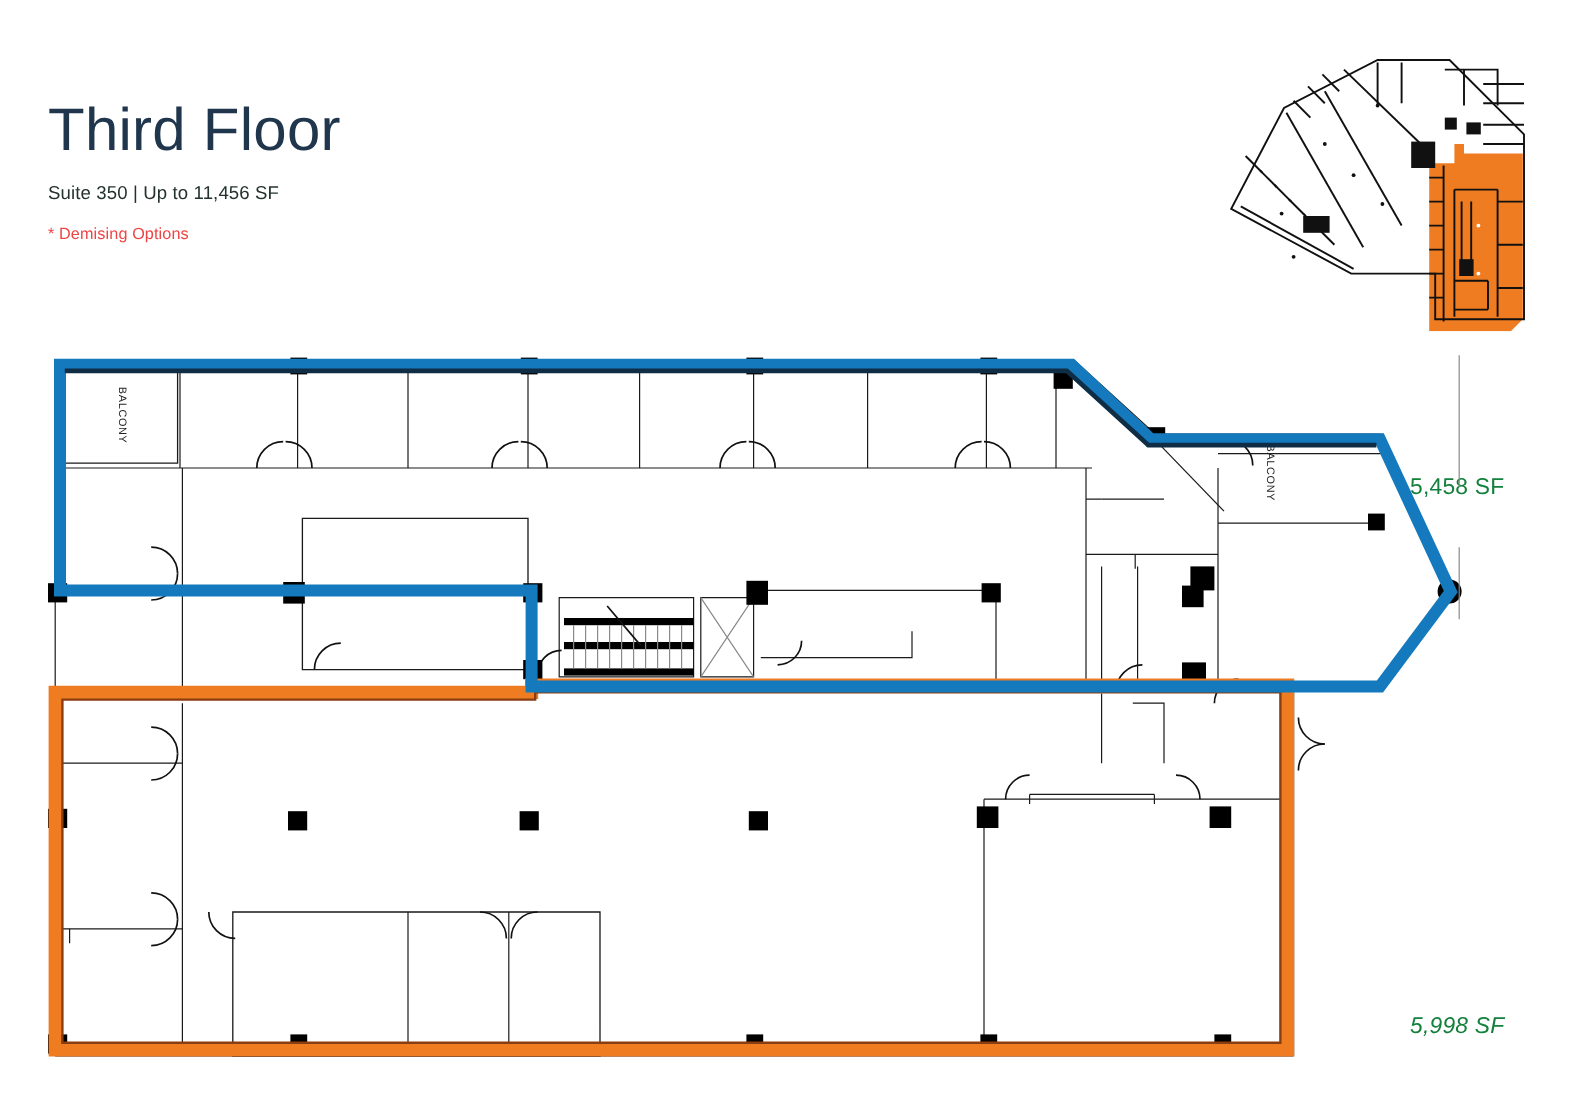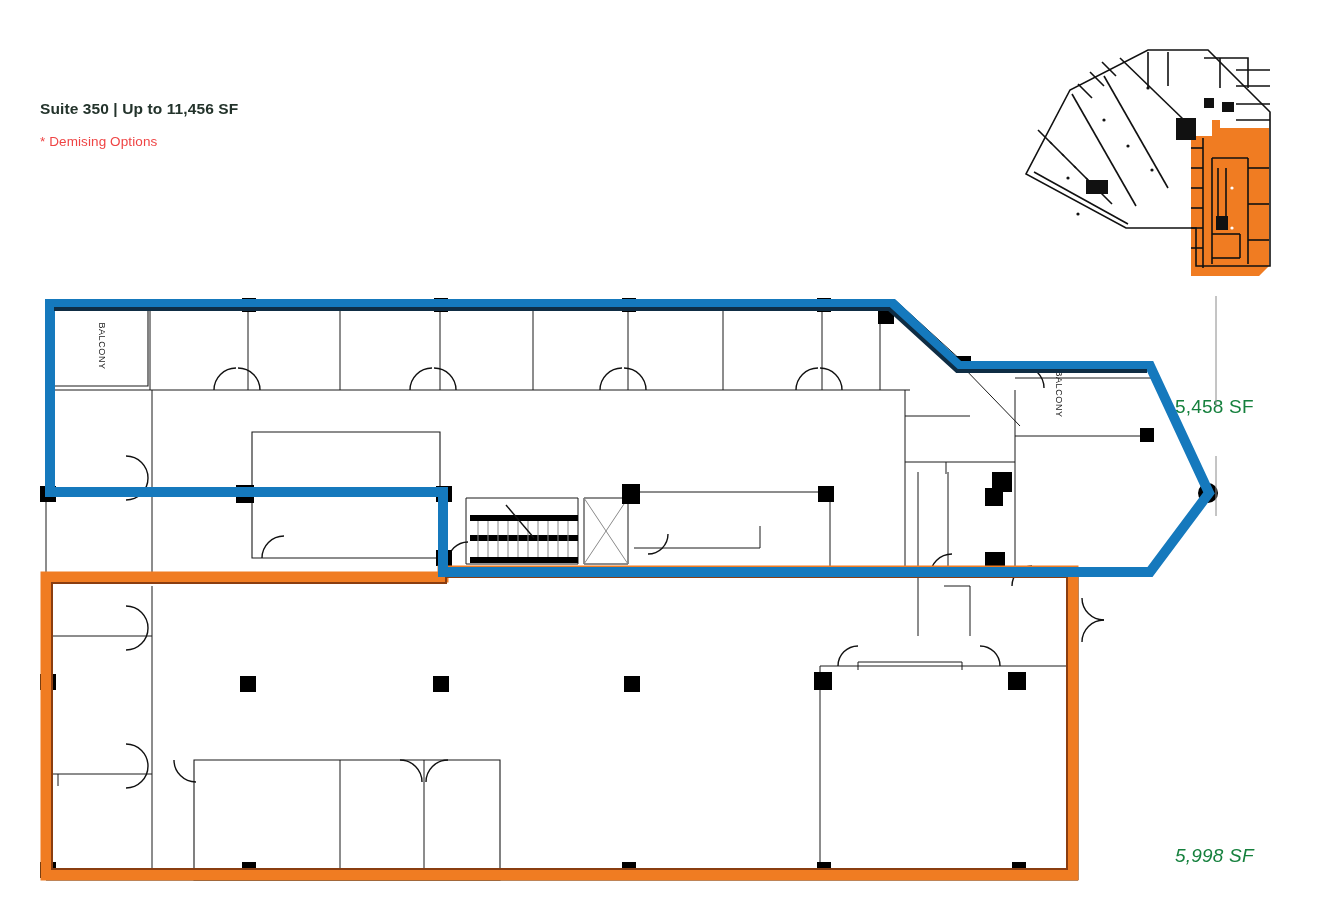--- a/index.html
+++ b/index.html
@@ -29,21 +29,21 @@
     font-weight: 300;
     letter-spacing: 0.2px;
     line-height: 1.05;
     color: #20364c;
     margin: 0;
     font-family: "Liberation Sans", sans-serif;
   }
   #suite-line {
     margin-top: 18px;
     font-size: 15.5px;
-    font-weight: 700;
+    font-weight: 400;
     color: #23332b;
     letter-spacing: 0.1px;
   }
   #demising-line {
     margin-top: 16px;
     font-size: 13.5px;
     font-weight: 400;
     color: #ef4444;
     letter-spacing: 0.1px;
   }
@@ -98,20 +98,21 @@
   .hl-black { fill: none; stroke: #101820; stroke-width: 5; }
 
   .kp-black { fill: #111111; }
   .kp-orange { fill: #f07c22; }
   .kp-line { fill: none; stroke: #111111; stroke-width: 1.6; }
 </style>
 </head>
 <body>
 
 <div id="header-block">
+  <h1 id="page-title">Third Floor</h1>
   <div id="suite-line">Suite 350  |  Up to 11,456 SF</div>
   <div id="demising-line">* Demising Options</div>
 </div>
 
 <div class="area-label" id="area-label-upper">5,458 SF</div>
 <div class="area-label" id="area-label-lower">5,998 SF</div>
 
 <svg id="key-plan" viewBox="0 0 290 248">
   <g>
 

